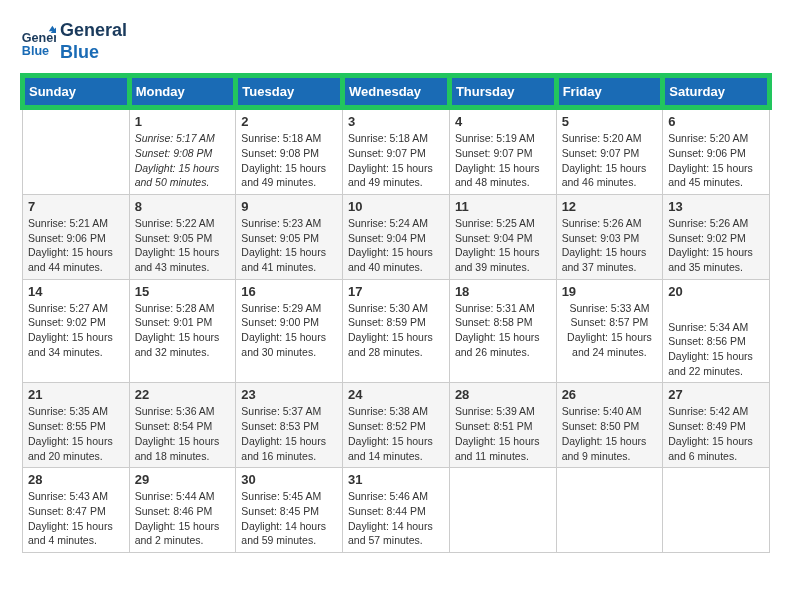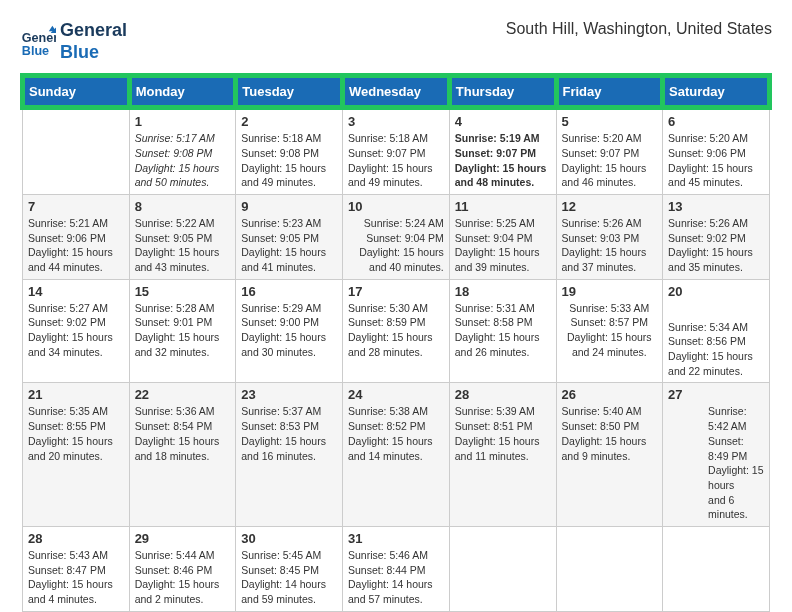--- a/index.html
+++ b/index.html
@@ -97,21 +97,20 @@
       <polygon points="34,10 40,10 40,4" fill="#1a6bb5"></polygon>
     </svg>
     <div>
       <div class="logo-text">
         <span>General</span><br>
         <span style="color:#1a6bb5;">Blue</span>
       </div>
     </div>
   </div>
   <div class="title-area">
-    <div class="location-title">South Hill, Washington, United States</div>
   </div>
 </div>
 
 <table class="calendar">
   <thead>
     <tr>
     <th>Sunday</th>
         <th>Monday</th>
         <th>Tuesday</th>
         <th>Wednesday</th>
@@ -139,21 +138,21 @@
         </td>
         <td>
           <span class="day-number">3</span>
           <div class="day-info" style="white-space: pre-line;">Sunrise: 5:18 AM
 Sunset: 9:07 PM
 Daylight: 15 hours
 and 49 minutes.</div>
         </td>
         <td>
           <span class="day-number">4</span>
-          <div class="day-info" style="white-space: pre-line; font-weight: bold;">Sunrise: 5:19 AM
+          <div class="day-info" style="white-space: pre-line;">Sunrise: 5:19 AM
 Sunset: 9:07 PM
 Daylight: 15 hours
 and 48 minutes.</div>
         </td>
         <td>
           <span class="day-number">5</span>
           <div class="day-info" style="white-space: pre-line;">Sunrise: 5:20 AM
 Sunset: 9:07 PM
 Daylight: 15 hours
 and 46 minutes.</div>
@@ -183,21 +182,21 @@
         </td>
         <td>
           <span class="day-number">9</span>
           <div class="day-info" style="white-space: pre-line;">Sunrise: 5:23 AM
 Sunset: 9:05 PM
 Daylight: 15 hours
 and 41 minutes.</div>
         </td>
         <td>
           <span class="day-number">10</span>
-          <div class="day-info" style="white-space: pre-line; text-align: right;">Sunrise: 5:24 AM
+          <div class="day-info" style="white-space: pre-line;">Sunrise: 5:24 AM
 Sunset: 9:04 PM
 Daylight: 15 hours
 and 40 minutes.</div>
         </td>
         <td>
           <span class="day-number">11</span>
           <div class="day-info" style="white-space: pre-line;">Sunrise: 5:25 AM
 Sunset: 9:04 PM
 Daylight: 15 hours
 and 39 minutes.</div>
@@ -306,21 +305,21 @@
         </td>
         <td>
           <span class="day-number">26</span>
           <div class="day-info" style="white-space: pre-line;">Sunrise: 5:40 AM
 Sunset: 8:50 PM
 Daylight: 15 hours
 and 9 minutes.</div>
         </td>
         <td>
           <span class="day-number">27</span>
-          <div class="day-info" style="white-space: pre-line; margin-left: 40px;">Sunrise: 5:42 AM
+          <div class="day-info" style="white-space: pre-line;">Sunrise: 5:42 AM
 Sunset: 8:49 PM
 Daylight: 15 hours
 and 6 minutes.</div>
         </td>
       </tr>
       <tr>
         <td>
           <span class="day-number">28</span>
           <div class="day-info" style="white-space: pre-line;">Sunrise: 5:43 AM
 Sunset: 8:47 PM

